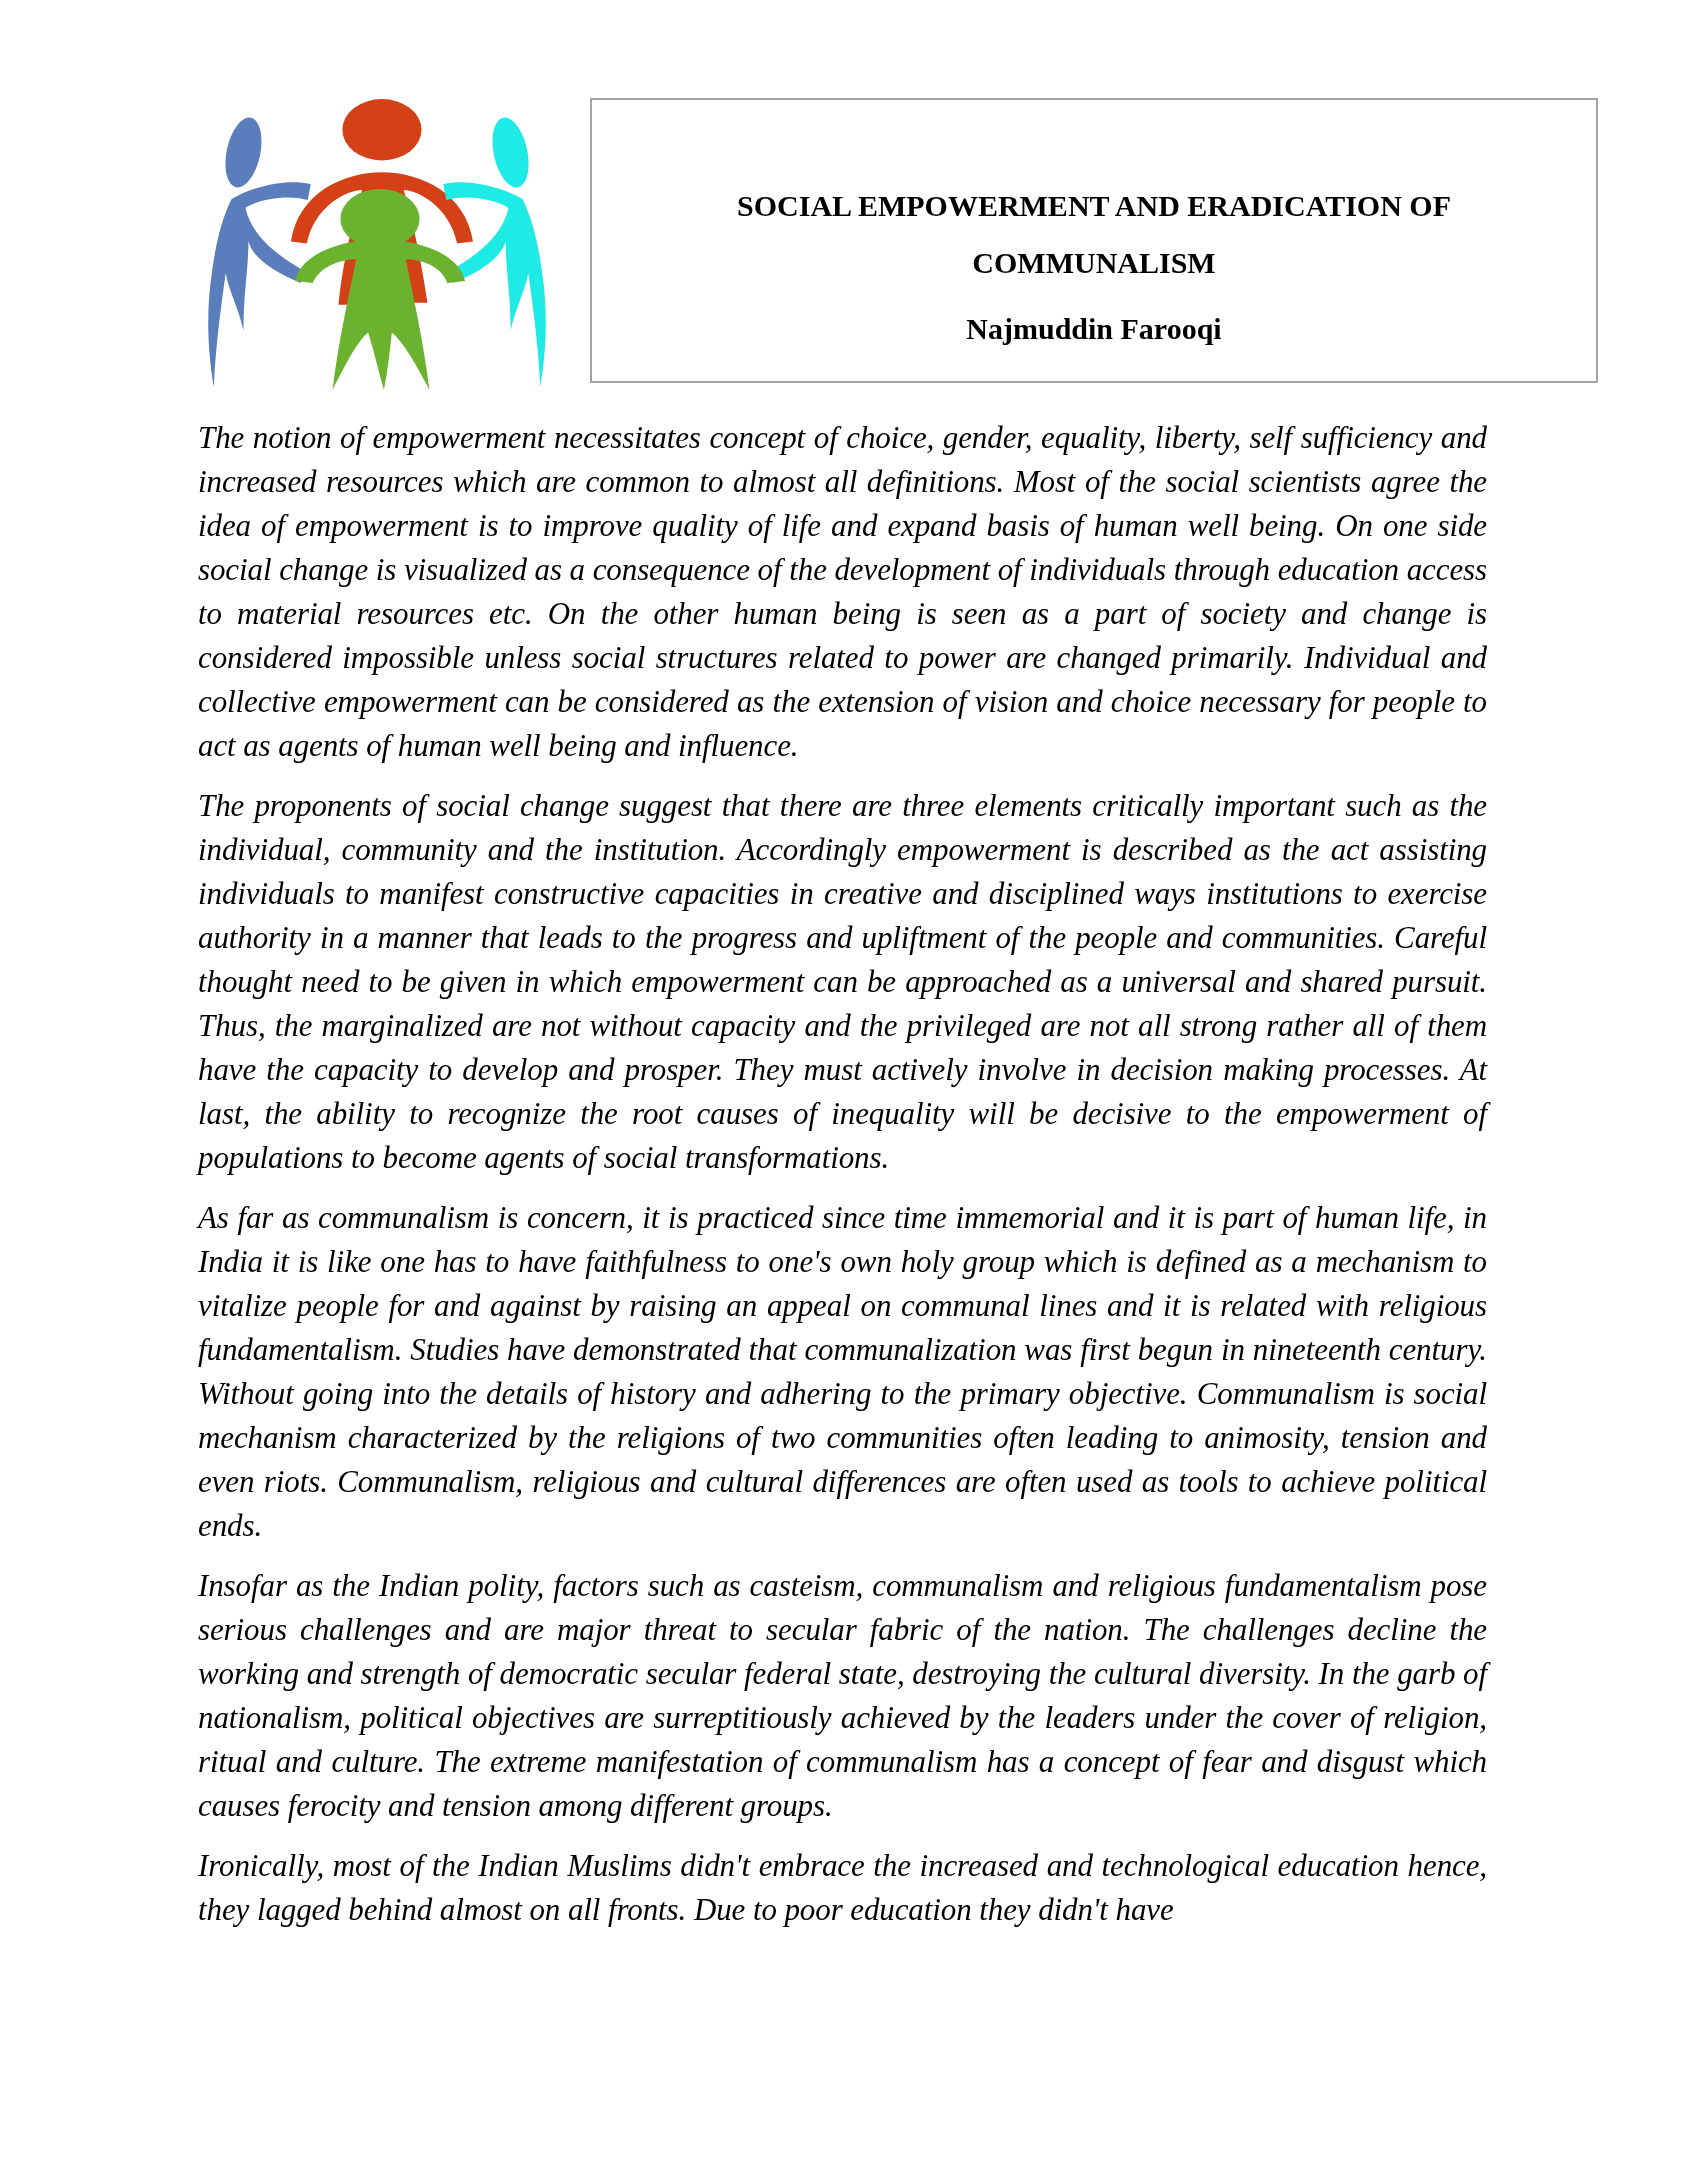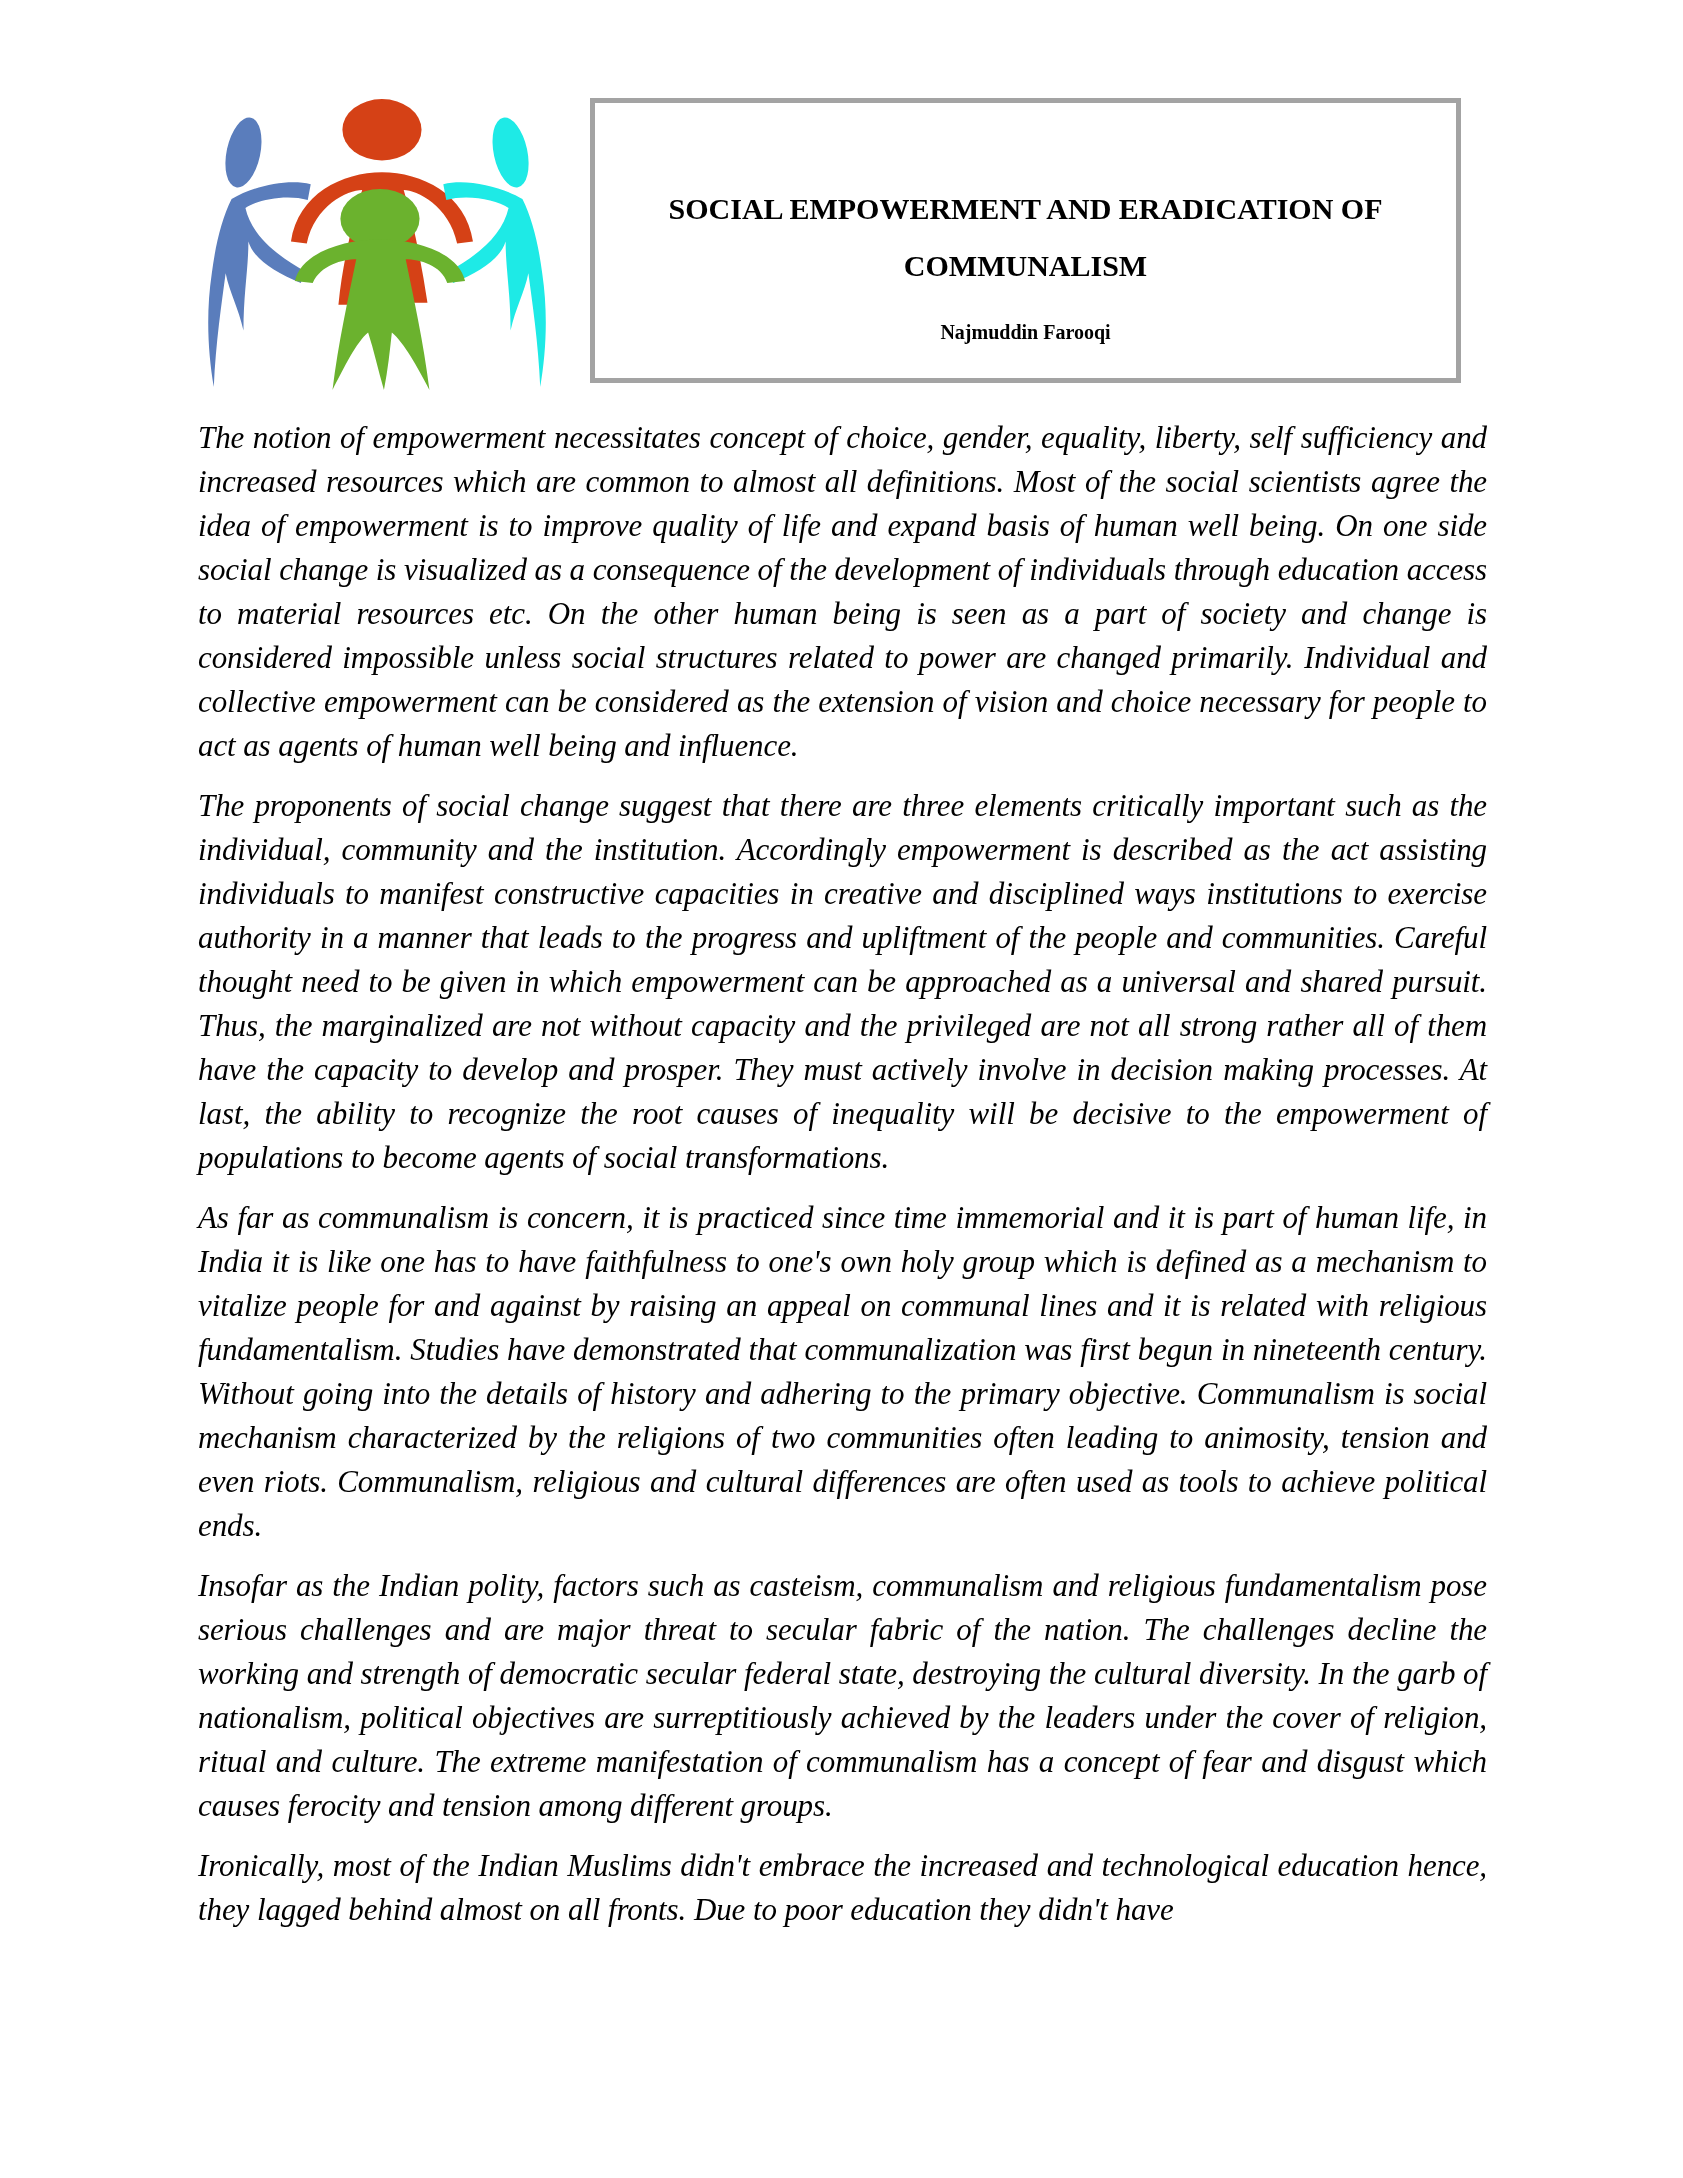--- a/index.html
+++ b/index.html
@@ -19,43 +19,43 @@
       position: absolute;
       left: 194px;
       top: 95px;
       width: 368px;
       height: 297px;
     }
     .title-box {
       position: absolute;
       left: 590px;
       top: 98px;
-      width: 871px;
+      width: 1008px;
       height: 285px;
-      border: 5px solid #a3a3a3;
+      border: 2px solid #a3a3a3;
       box-sizing: border-box;
       text-align: center;
     }
     .title-inner {
       position: absolute;
       left: 0;
       right: 0;
       top: 77px;
       font-weight: bold;
       font-size: 30px;
     }
     .title-line {
       display: block;
       line-height: 57px;
       white-space: nowrap;
     }
     .author {
       display: block;
       margin-top: 14px;
-      font-size: 20px;
+      font-size: 30px;
       font-weight: bold;
       line-height: 48px;
     }
     .body-text {
       position: absolute;
       left: 198px;
       top: 416px;
       width: 1289px;
       font-style: italic;
     }

